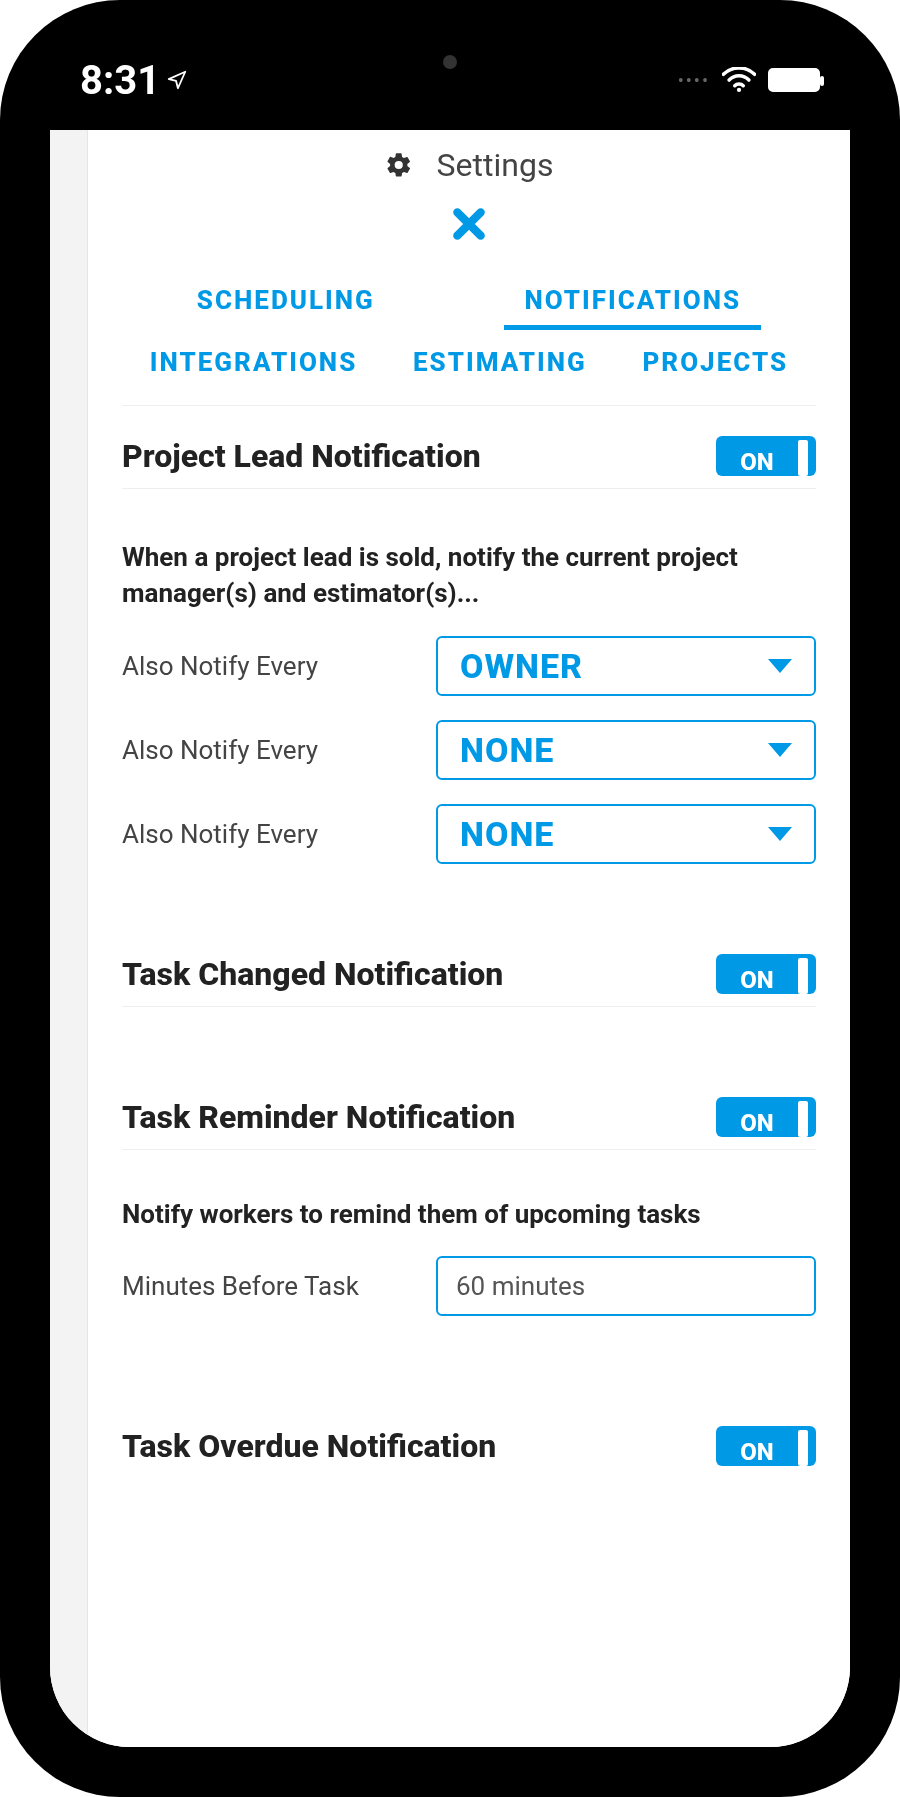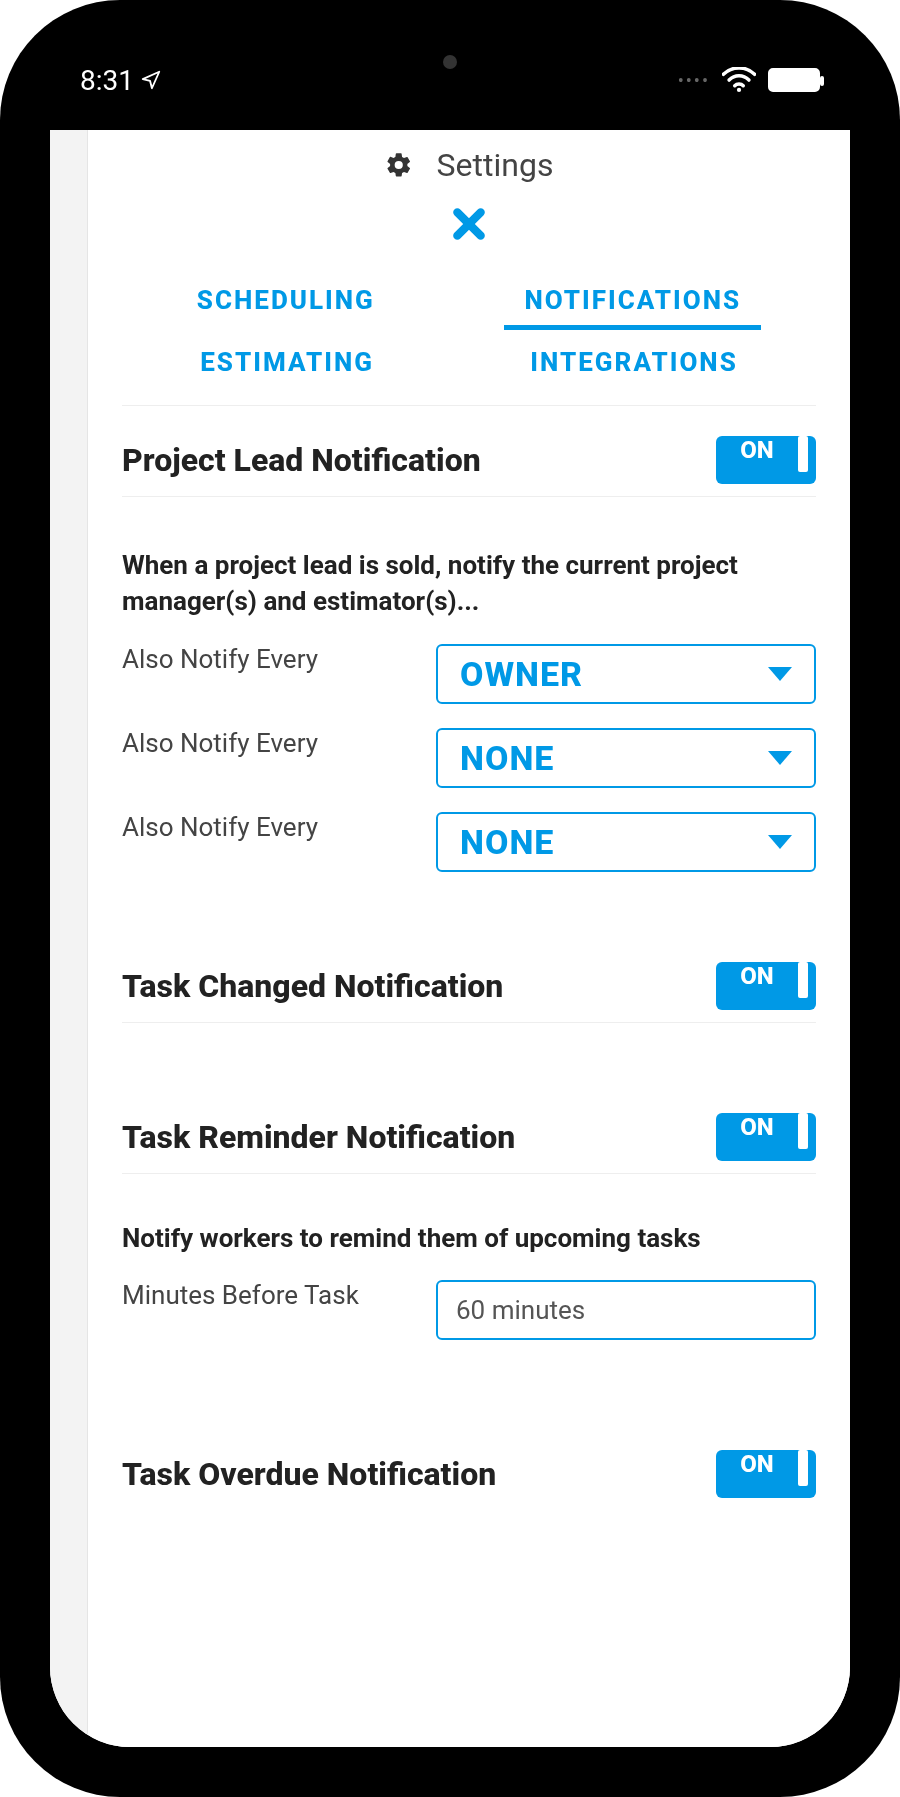--- a/index.html
+++ b/index.html
@@ -56,22 +56,22 @@
     height: 100px;
     background: #000;
     display: flex;
     justify-content: space-between;
     align-items: center;
     padding: 0 50px;
     color: #fff;
     z-index: 50;
   }
   .status-time {
-    font-size: 28px;
-    font-weight: 400;
+    font-size: 40px;
+    font-weight: 700;
     display: flex;
     align-items: center;
     gap: 6px;
   }
   .status-right {
     display: flex;
     align-items: center;
     gap: 12px;
   }
   .status-dots { color:#666; letter-spacing: 2px; font-size: 18px; }
@@ -158,25 +158,25 @@
     padding: 30px 0 12px 0;
     border-bottom: 1px solid #eee;
   }
   .section-title {
     font-size: 32px;
     font-weight: 800;
     color: #222;
   }
   .toggle {
     width: 100px;
-    height: 48px;
+    height: 40px;
     background: #0099e6;
     border-radius: 6px;
     display: flex;
-    align-items: flex-start;
+    align-items: flex-end;
     padding: 0 8px;
     cursor: pointer;
     gap: 8px;
   }
   .toggle-label {
     color: #fff;
     font-weight: 800;
     font-size: 24px;
     flex: 1;
     text-align: center;
@@ -189,21 +189,21 @@
   }
   .sub-text {
     font-size: 26px;
     font-weight: 700;
     color: #222;
     line-height: 1.4;
     padding-top: 50px;
   }
   .field-row {
     display: flex;
-    align-items: flex-start;
+    align-items: center;
     justify-content: space-between;
     padding-top: 24px;
     gap: 32px;
   }
   .field-label {
     font-size: 26px;
     color: #444;
   }
   .select {
     flex: 1;
@@ -312,22 +312,23 @@
             </svg>
           </span>
         </div>
 
         <div class="tabs">
           <div class="tabs-row1">
             <div class="tab">SCHEDULING</div>
             <div class="tab active">NOTIFICATIONS</div>
           </div>
           <div class="tabs-row2">
+            <div class="tab">INTEGRATIONS</div>
             <div class="tab">ESTIMATING</div>
-            <div class="tab">INTEGRATIONS</div>
+            <div class="tab">PROJECTS</div>
           </div>
         </div>
 
         <div class="section-header">
           <div class="section-title">Project Lead Notification</div>
           <div class="toggle">
             <span class="toggle-label">ON</span>
             <span class="toggle-knob"></span>
           </div>
         </div>

